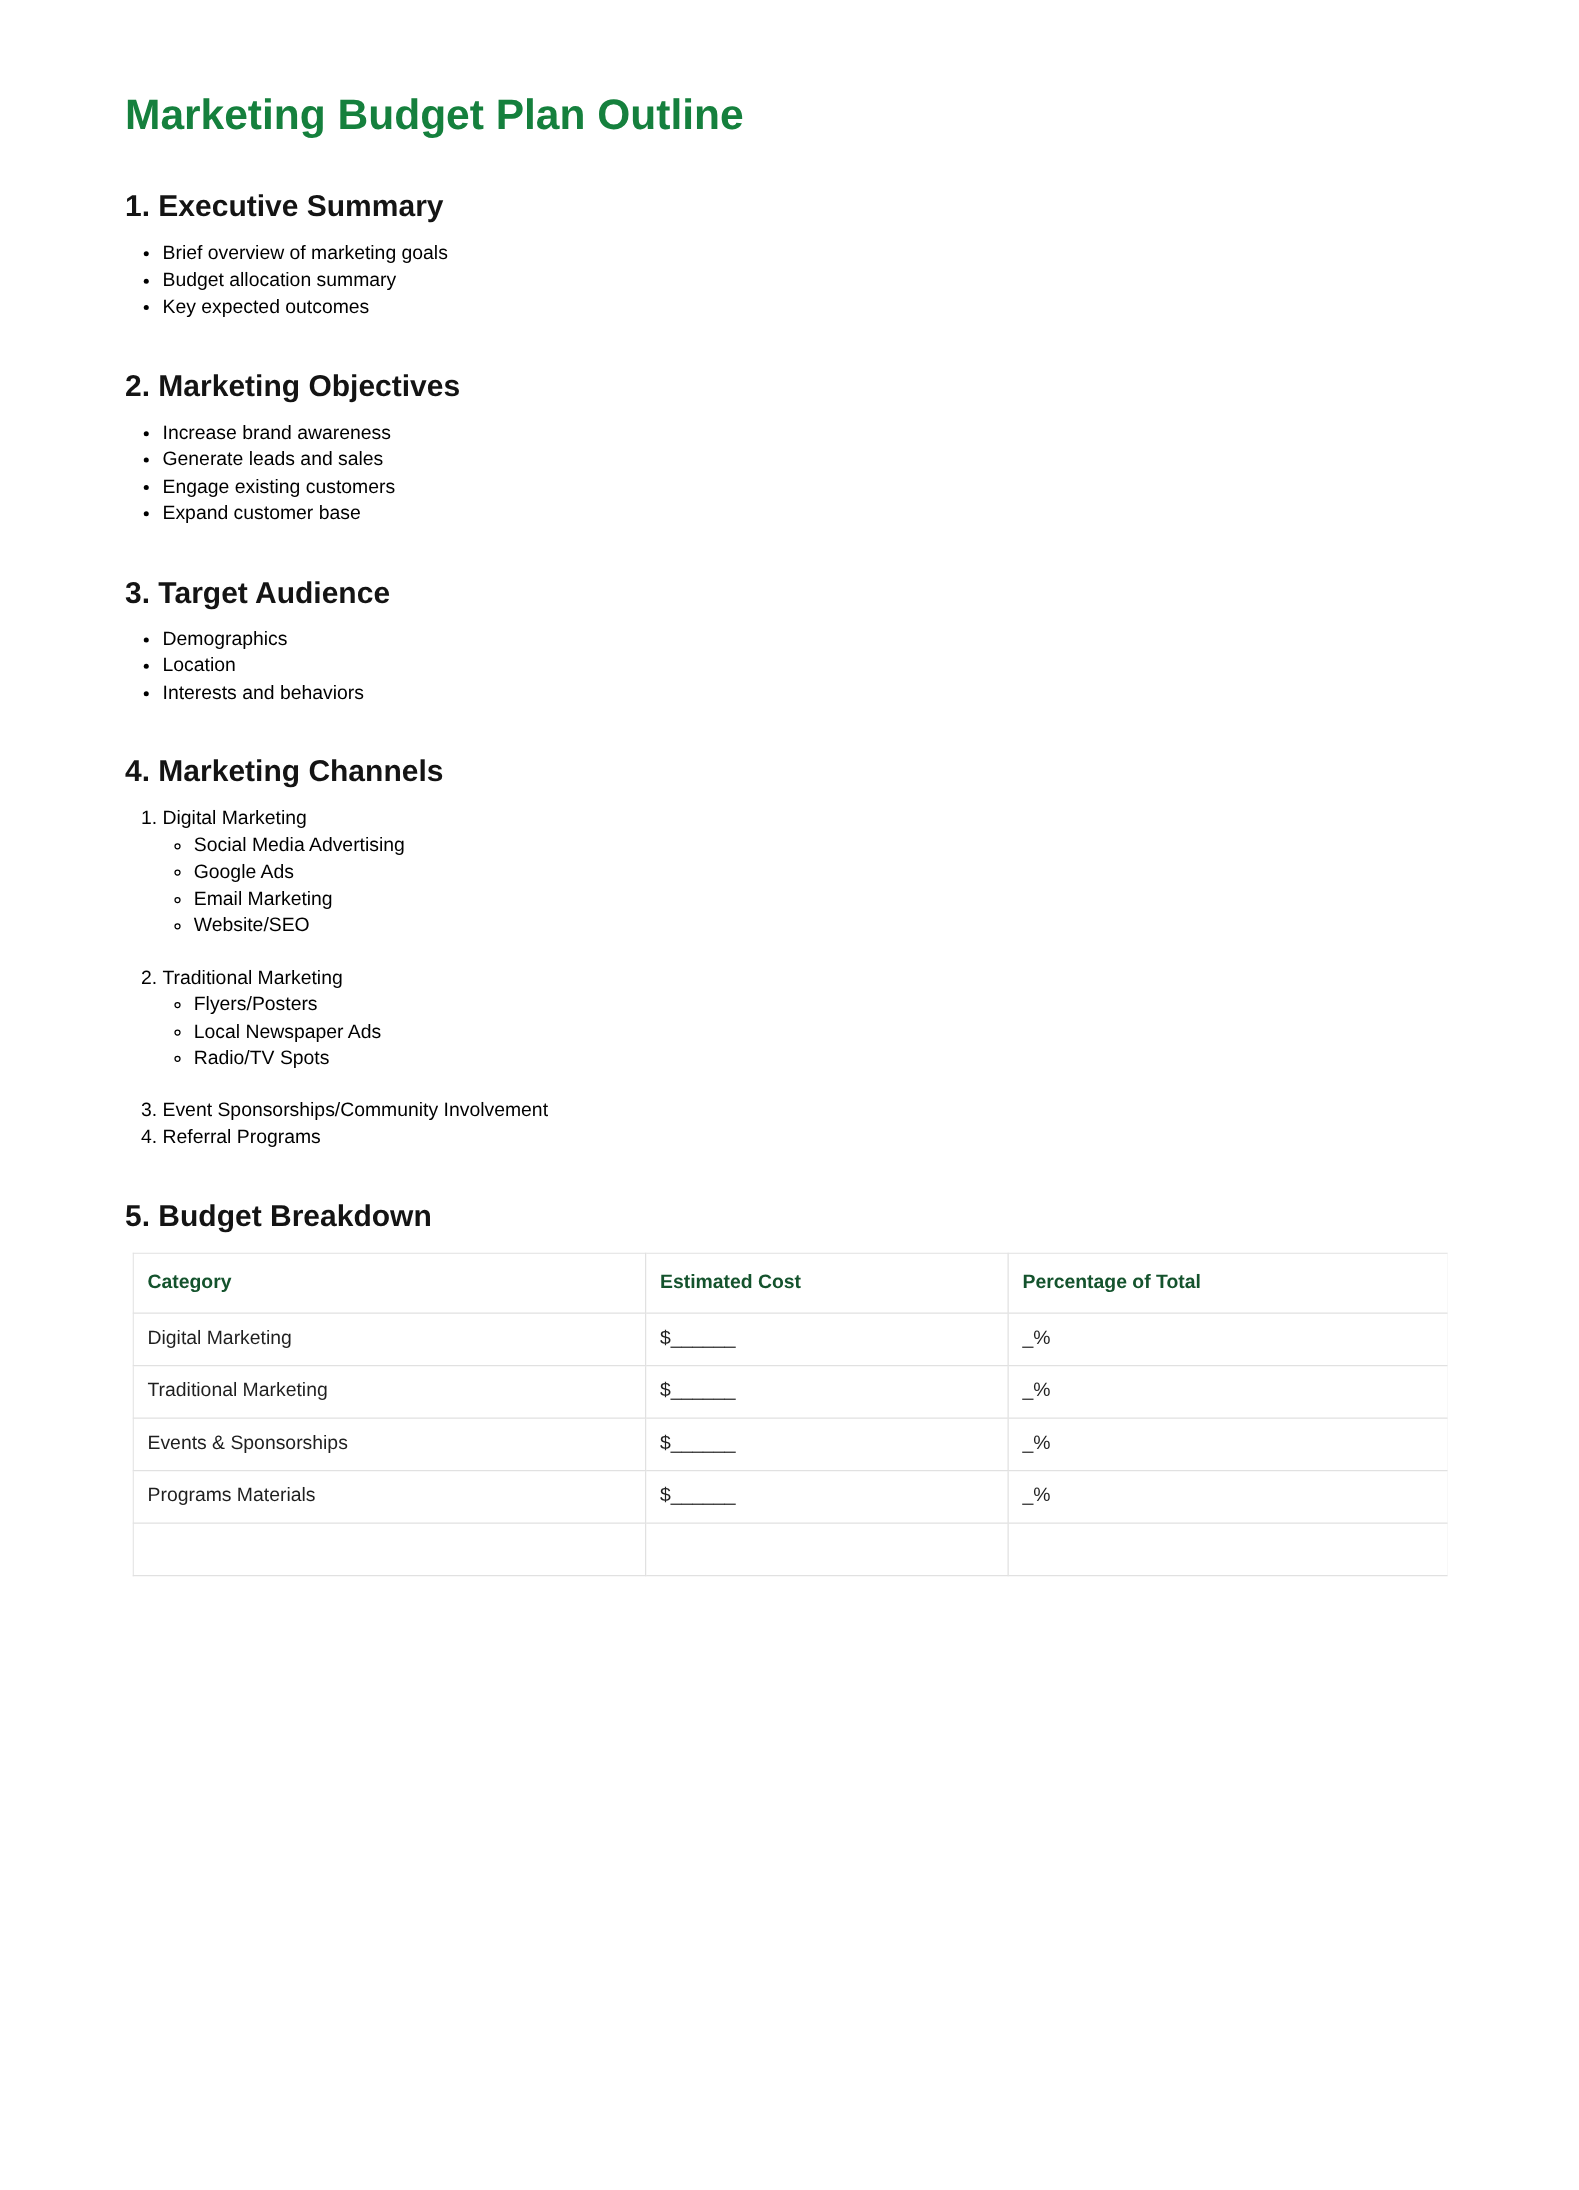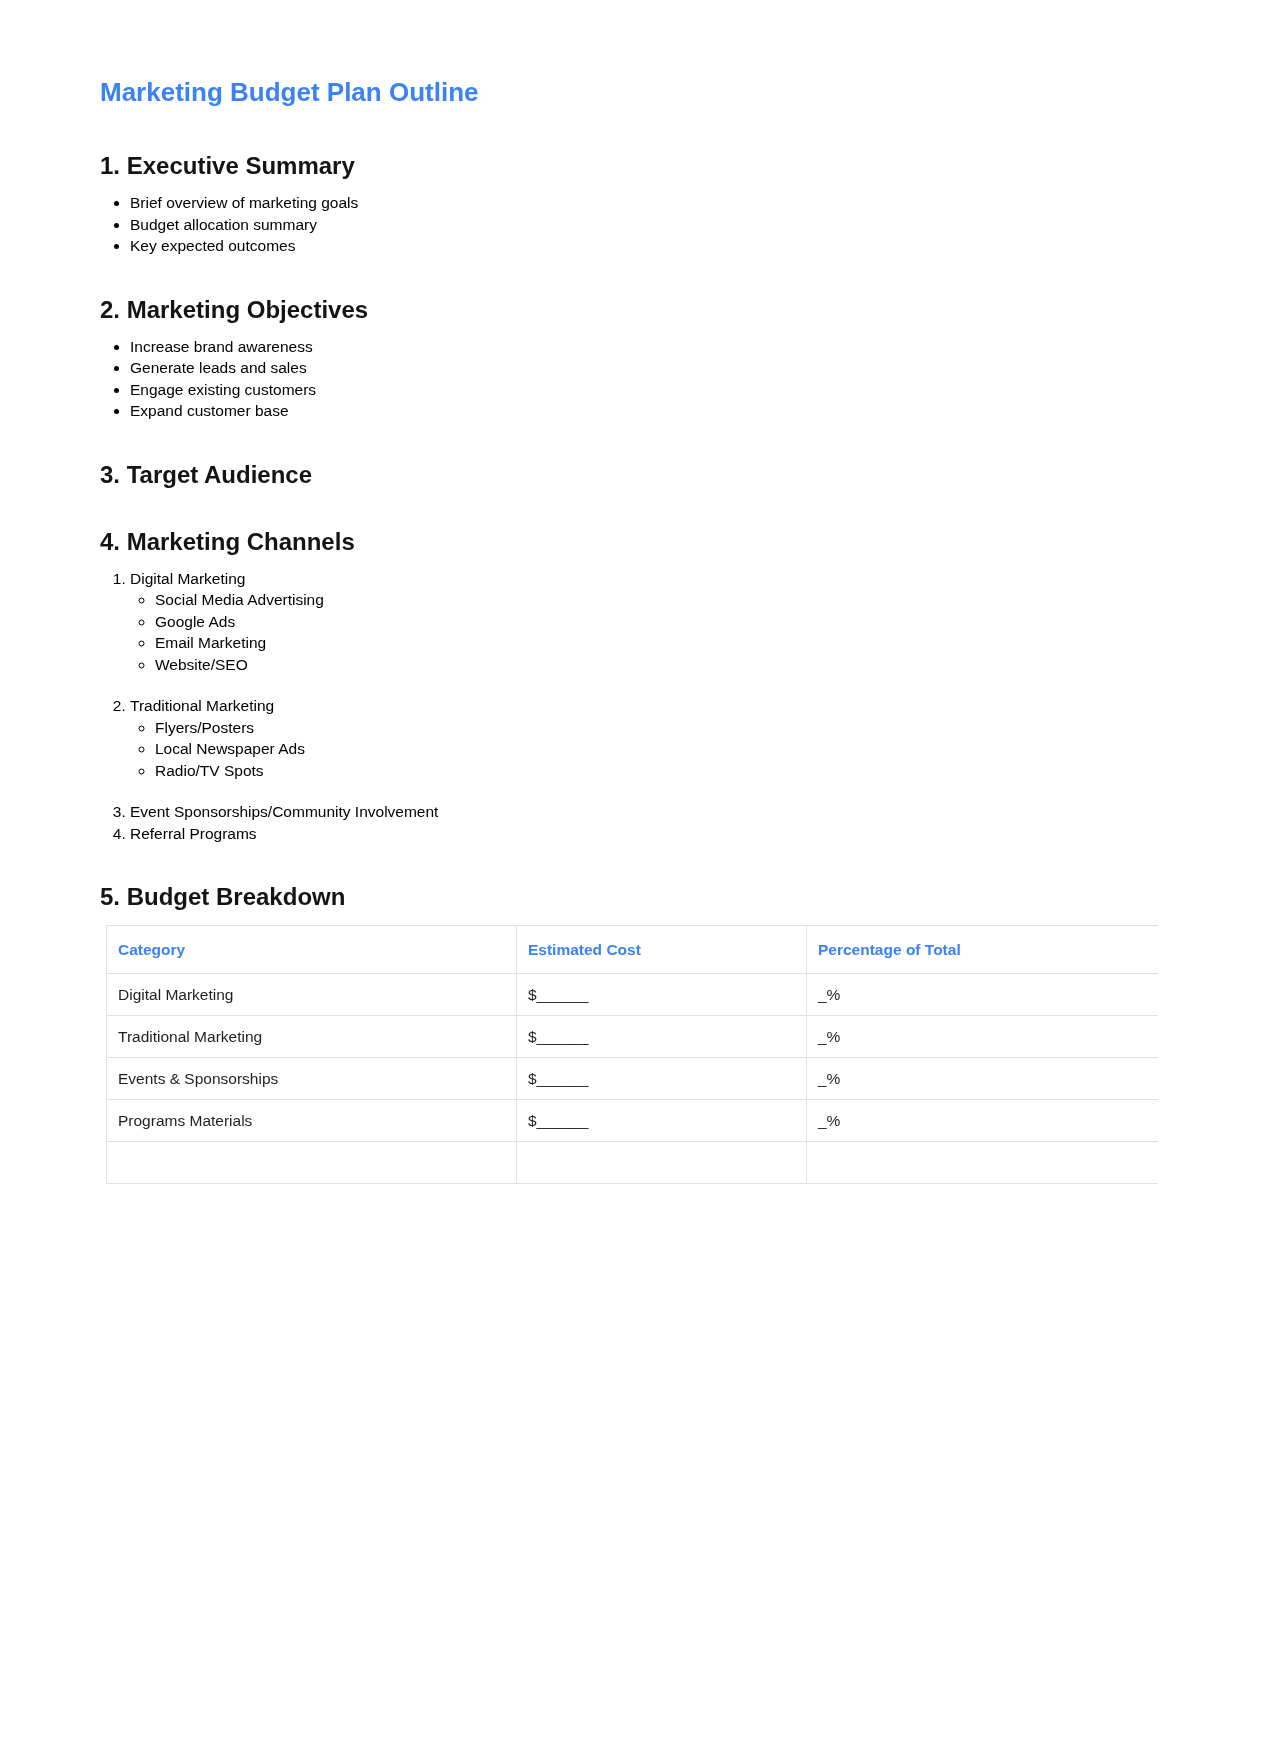--- a/index.html
+++ b/index.html
@@ -9,22 +9,22 @@
     overflow: hidden;
     font-family: "Liberation Sans", sans-serif;
     color: #1f1f1f;
     -webkit-font-smoothing: antialiased;
   }
   .doc {
     padding: 72px 100px 0 100px;
     box-sizing: border-box;
   }
   h1.title {
-    font-size: 26px; line-height: 41px;
-    font-weight: 700; color: #3b82f6;
+    font-size: 34px; line-height: 41px;
+    font-weight: 700; color: #15803d;
     margin: 0 0 38px 0;
   }
   h3.subtitle {
     font-size: 21px; line-height: 26px;
     font-weight: 700; color: #141414;
     margin: 0 0 20px 0;
   }
   h2.section-heading {
     font-size: 24px; line-height: 29px;
     font-weight: 700; color: #141414;
@@ -69,21 +69,21 @@
   table.budget-table th, table.budget-table td {
     border: 1px solid #e1e1e1;
     padding: 0 8px 0 11px;
     font-size: 15.5px;
     text-align: left;
     vertical-align: middle;
     color: #1f1f1f;
     overflow: hidden; white-space: nowrap;
   }
   table.budget-table thead tr { height: 48px; }
-  table.budget-table thead th { font-weight: 700; color: #3b82f6; }
+  table.budget-table thead th { font-weight: 700; color: #14532d; }
   table.budget-table tbody tr { height: 42px; font-weight: 400; }
   table.budget-table tbody tr.stub-row { height: 42px; }
 </style>
 </head>
 <body>
 
 <div class="doc">
 
   <h1 class="title">Marketing Budget Plan Outline</h1>
 
@@ -97,20 +97,25 @@
 
   <h2 class="section-heading">2. Marketing Objectives</h2>
   <ul class="bullet-list">
     <li>Increase brand awareness</li>
     <li>Generate leads and sales</li>
     <li>Engage existing customers</li>
     <li>Expand customer base</li>
   </ul>
 
   <h2 class="section-heading">3. Target Audience</h2>
+  <ul class="bullet-list">
+    <li>Demographics</li>
+    <li>Location</li>
+    <li>Interests and behaviors</li>
+  </ul>
 
   <h2 class="section-heading">4. Marketing Channels</h2>
   <ol class="channel-list">
     <li class="has-sub">
       <span>Digital Marketing</span>
       <ul class="sub-list">
         <li>Social Media Advertising</li>
         <li>Google Ads</li>
         <li>Email Marketing</li>
         <li>Website/SEO</li>

